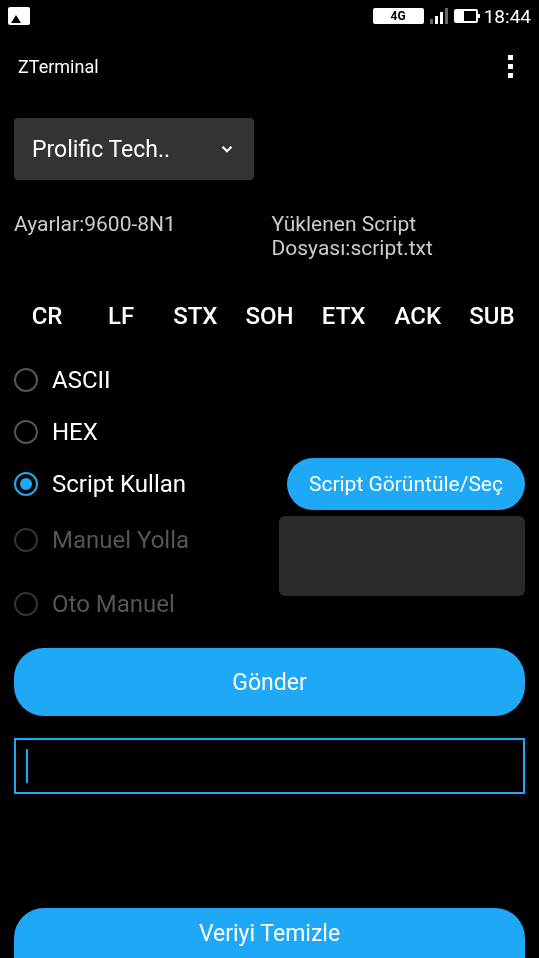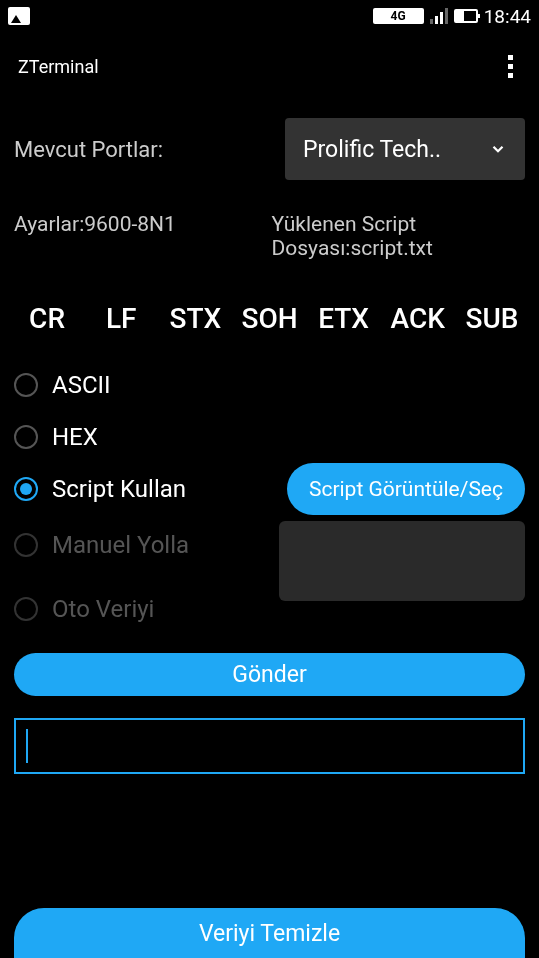--- a/index.html
+++ b/index.html
@@ -165,21 +165,21 @@
     .settings-right {
       flex: 1;
       text-align: left;
       padding-left: 4px;
     }
     .control-chars {
       display: flex;
       justify-content: space-between;
       gap: 8px;
       margin-top: 42px;
-      font-size: 28px;
+      font-size: 24px;
       font-weight: 500;
     }
     .control-chars span {
       flex: 1;
       text-align: center;
       cursor: pointer;
     }
     .radio-list {
       margin-top: 24px;
     }
@@ -255,21 +255,21 @@
       height: 80px;
       background: #2a2a2a;
       border-radius: 6px;
       margin-top: 2px;
     }
     .btn-full {
       background: #1fa8f5;
       color: #fff;
       border: none;
       border-radius: 30px;
-      height: 43px;
+      height: 68px;
       width: 100%;
       font-size: 23px;
       margin-top: 18px;
       cursor: pointer;
     }
     .input-line {
       width: 100%;
       height: 56px;
       border: 2px solid #1fa8f5;
       background: #000;
@@ -330,21 +330,20 @@
   <div class="more-icon">
     <div class="more-dot"></div>
     <div class="more-dot"></div>
     <div class="more-dot"></div>
   </div>
 </div>
 
 <div class="content">
 
   <div class="row-ports">
-    <div class="ports-label">Mevcut Portlar:</div>
     <div class="dropdown">
       <span>Prolific Tech..</span>
       <svg class="chevron" viewBox="0 0 24 24" fill="none" stroke="#fff" stroke-width="3">
         <polyline points="6 9 12 15 18 9"></polyline>
       </svg>
     </div>
   </div>
 
   <div class="row-settings">
     <div class="settings-left">Ayarlar:9600-8N1</div>
@@ -380,21 +379,21 @@
     </div>
 
     <div class="manual-row">
       <div class="manual-left">
         <div class="radio-row">
           <div class="radio disabled"></div>
           <div class="radio-label disabled">Manuel Yolla</div>
         </div>
         <div class="radio-row">
           <div class="radio disabled"></div>
-          <div class="radio-label disabled">Oto Veriyi</div>
+          <div class="radio-label disabled">Oto Manuel</div>
         </div>
       </div>
       <div class="manual-box"></div>
     </div>
   </div>
 
   <button class="btn-full">Gönder</button>
 
   <div class="input-line">
     <div class="cursor"></div>

